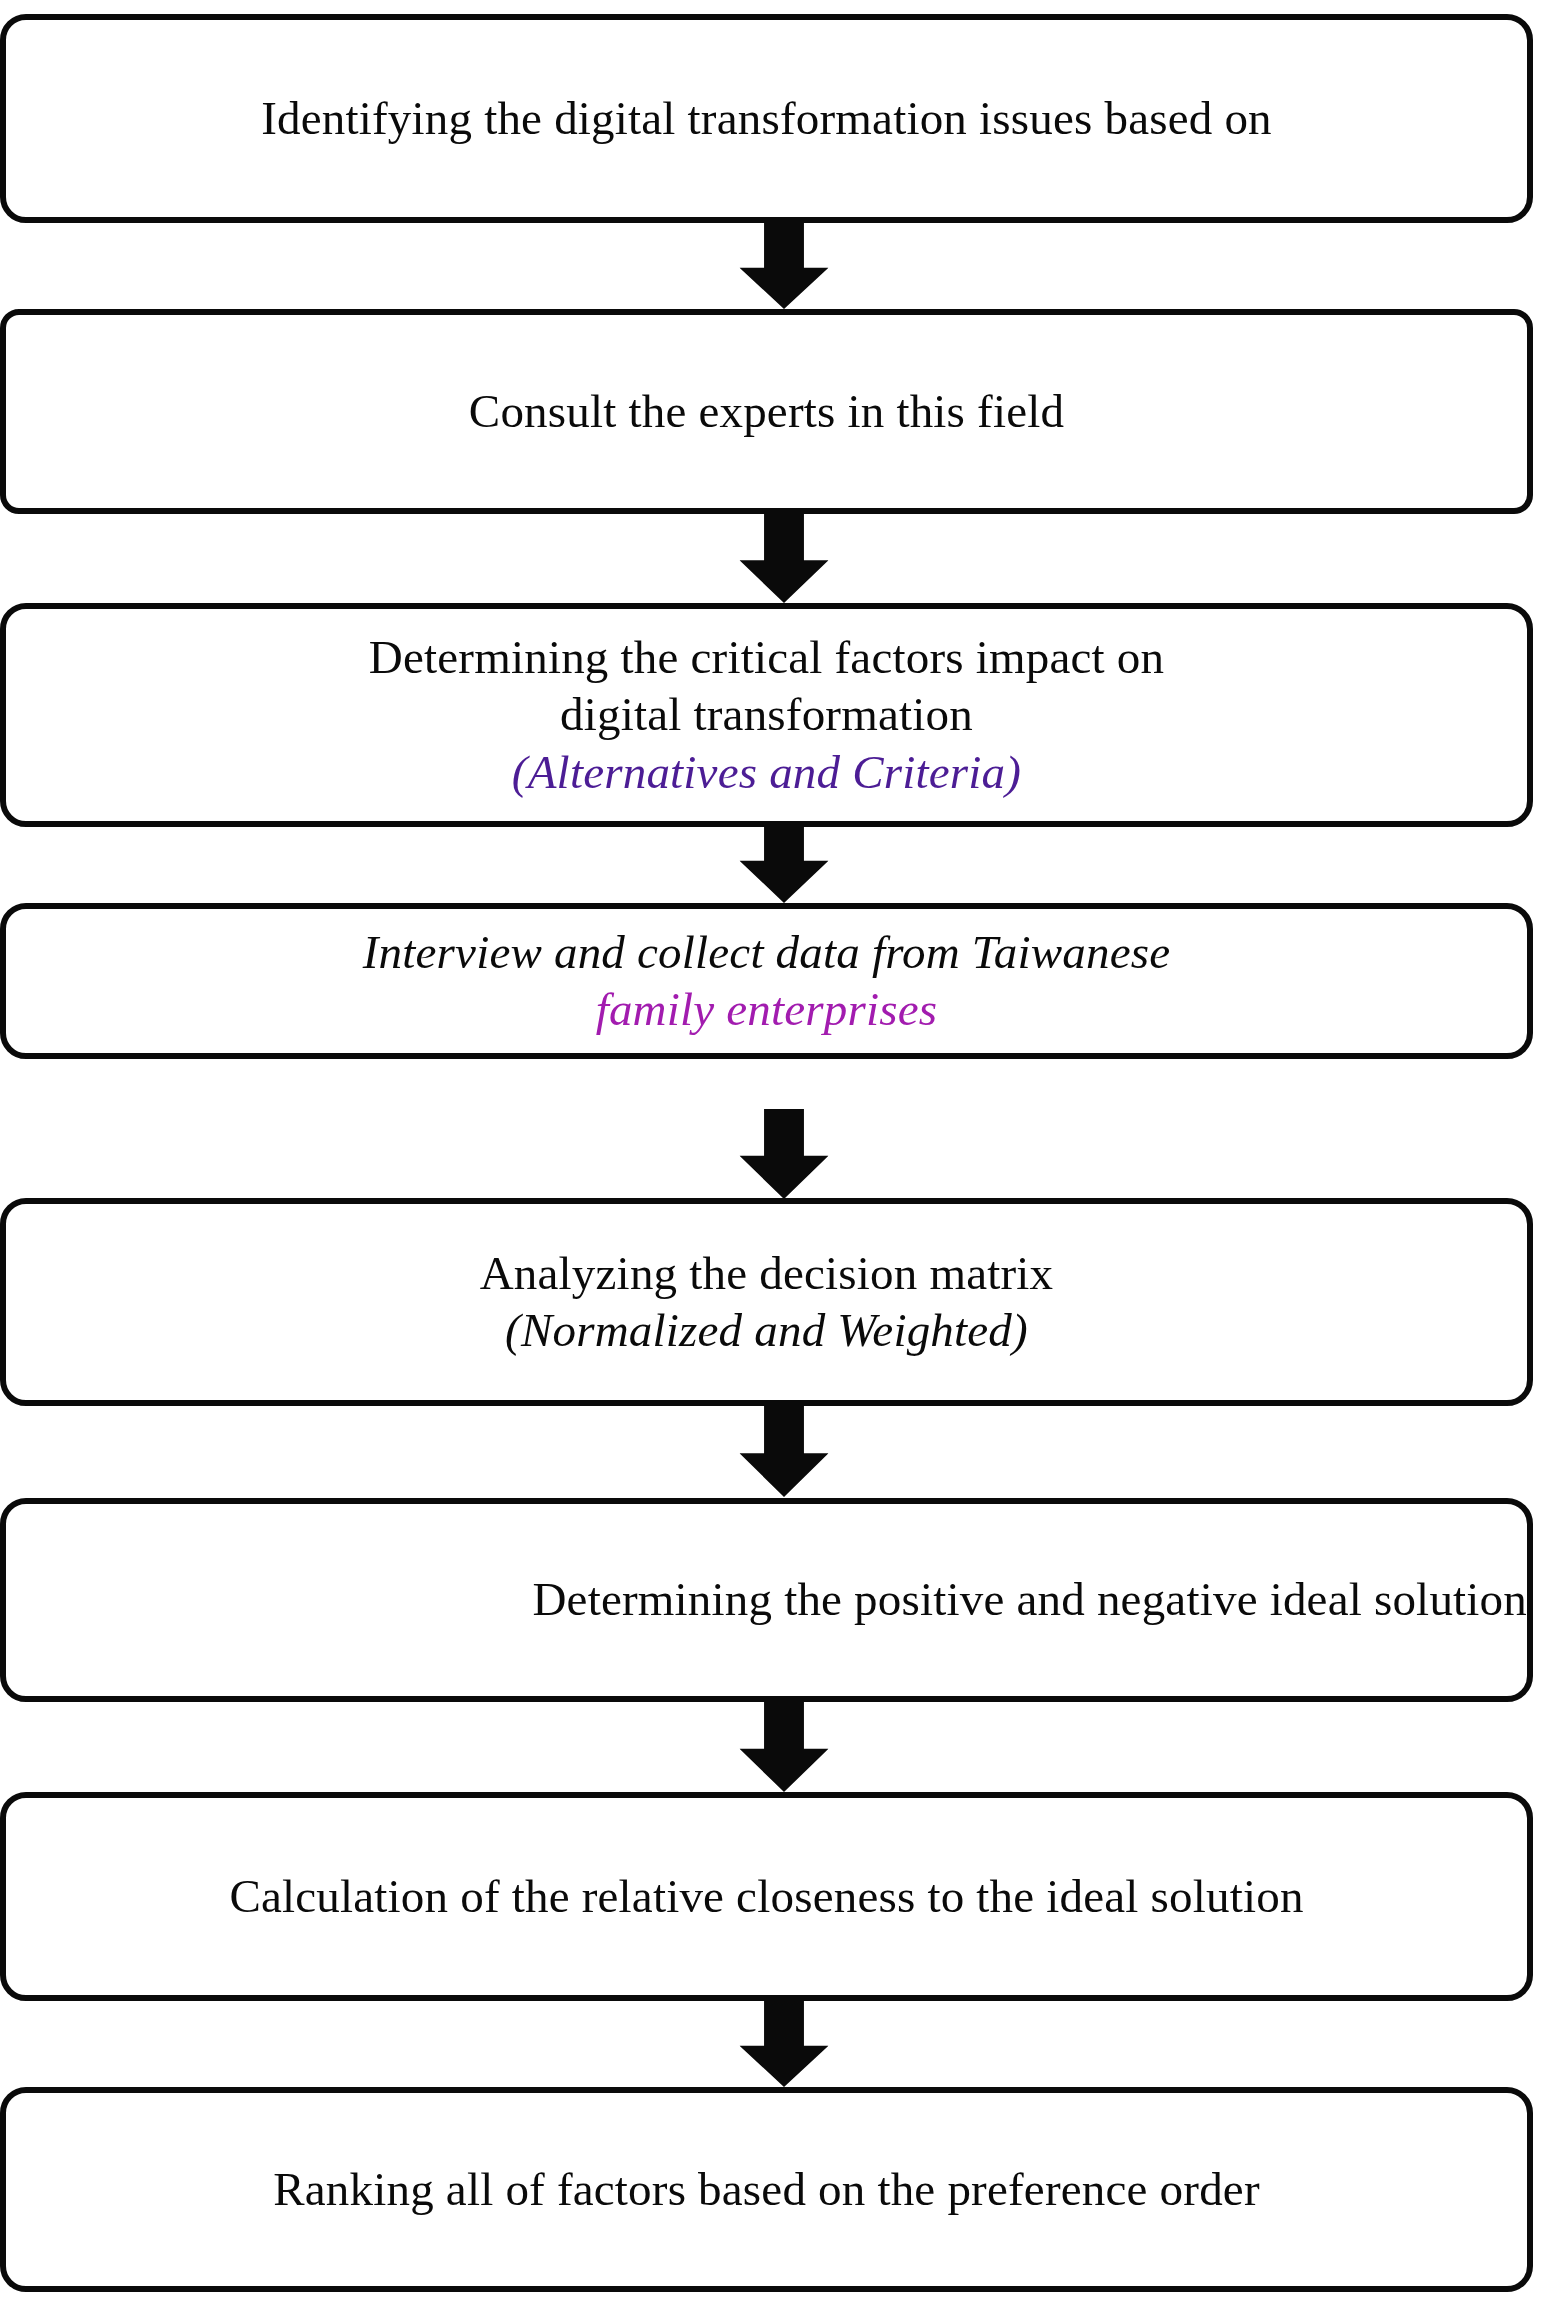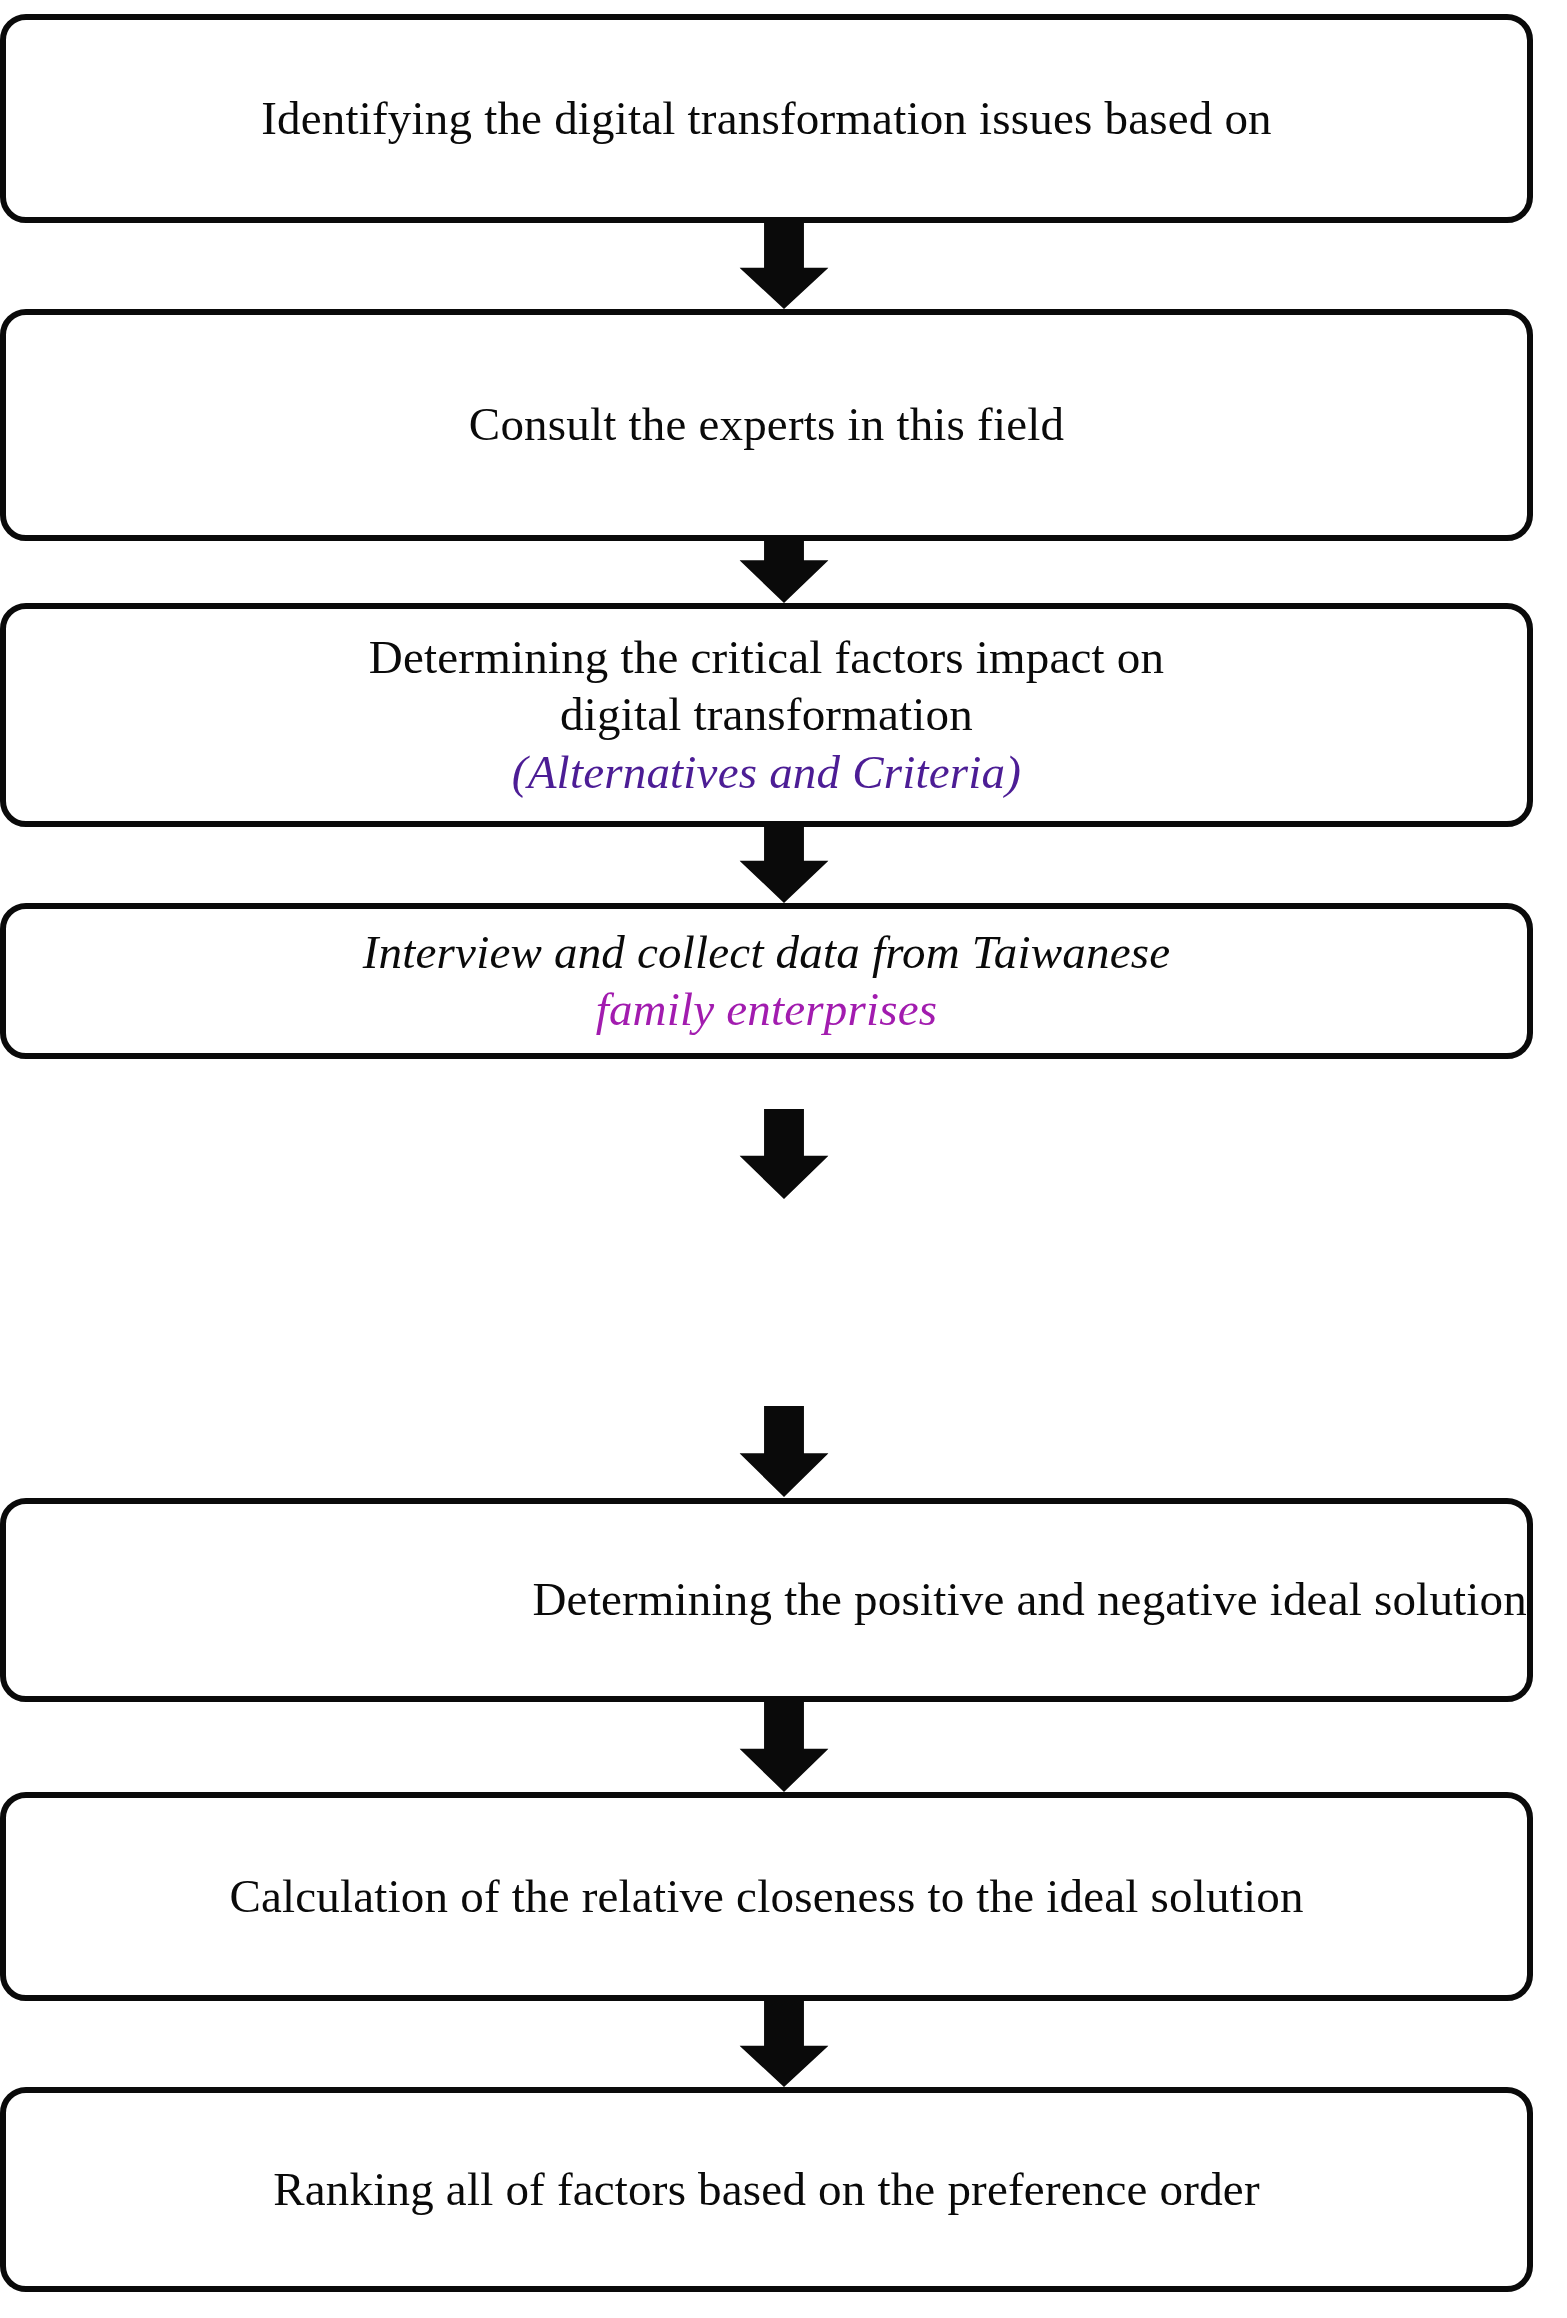--- a/index.html
+++ b/index.html
@@ -88,31 +88,35 @@
       </svg>
     </div>
     <div class="flow-arrow" style="top: 2001px; height: 86px;">
       <svg viewBox="0 0 116 100" preserveAspectRatio="none" aria-hidden="true">
         <polygon points="32,0 84,0 84,52 116,52 58,100 0,52 32,52" fill="#0a0a0a"></polygon>
       </svg>
     </div>
     <div class="flow-node" style="top: 13.8px; height: 209px; border-color: rgb(10, 10, 10);">
       <span class="node-line" style="color: rgb(10, 10, 10);">Identifying the digital transformation issues based on</span>
     </div>
-    <div class="flow-node" style="top: 309px; height: 232px; border-color: rgb(10, 10, 10);">
+    <div class="flow-node" style="top: 309px; height: 205px; border-color: rgb(10, 10, 10); border-radius: 19px;">
       <span class="node-line" style="color: rgb(10, 10, 10);">Consult the experts in this field</span>
     </div>
     <div class="flow-node" style="top: 603px; height: 224px; border-color: rgb(10, 10, 10);">
       <span class="node-line" style="color: rgb(10, 10, 10);">Determining the critical factors impact on</span>
       <span class="node-line" style="color: rgb(10, 10, 10);">digital transformation</span>
       <span class="node-line italic" style="color: #4c1d95;">(Alternatives and Criteria)</span>
     </div>
     <div class="flow-node" style="top: 903px; height: 156px; border-color: rgb(10, 10, 10); font-style: italic;">
       <span class="node-line" style="color: rgb(10, 10, 10);">Interview and collect data from Taiwanese</span>
       <span class="node-line" style="color: #a21caf;">family enterprises</span>
+    </div>
+    <div class="flow-node" style="top: 1198px; height: 208px; border-color: rgb(10, 10, 10);">
+      <span class="node-line" style="color: rgb(10, 10, 10);">Analyzing the decision matrix</span>
+      <span class="node-line italic" style="color: rgb(10, 10, 10);">(Normalized and Weighted)</span>
     </div>
     <div class="flow-node" style="top: 1498px; height: 204px; border-color: rgb(10, 10, 10); align-items: flex-end;">
       <span class="node-line" style="color: rgb(10, 10, 10);">Determining the positive and negative ideal solution</span>
     </div>
     <div class="flow-node" style="top: 1792px; height: 209px; border-color: rgb(10, 10, 10);">
       <span class="node-line" style="color: rgb(10, 10, 10);">Calculation of the relative closeness to the ideal solution</span>
     </div>
     <div class="flow-node" style="top: 2087px; height: 205px; border-color: rgb(10, 10, 10);">
       <span class="node-line" style="color: rgb(10, 10, 10);">Ranking all of factors based on the preference order</span>
     </div>

